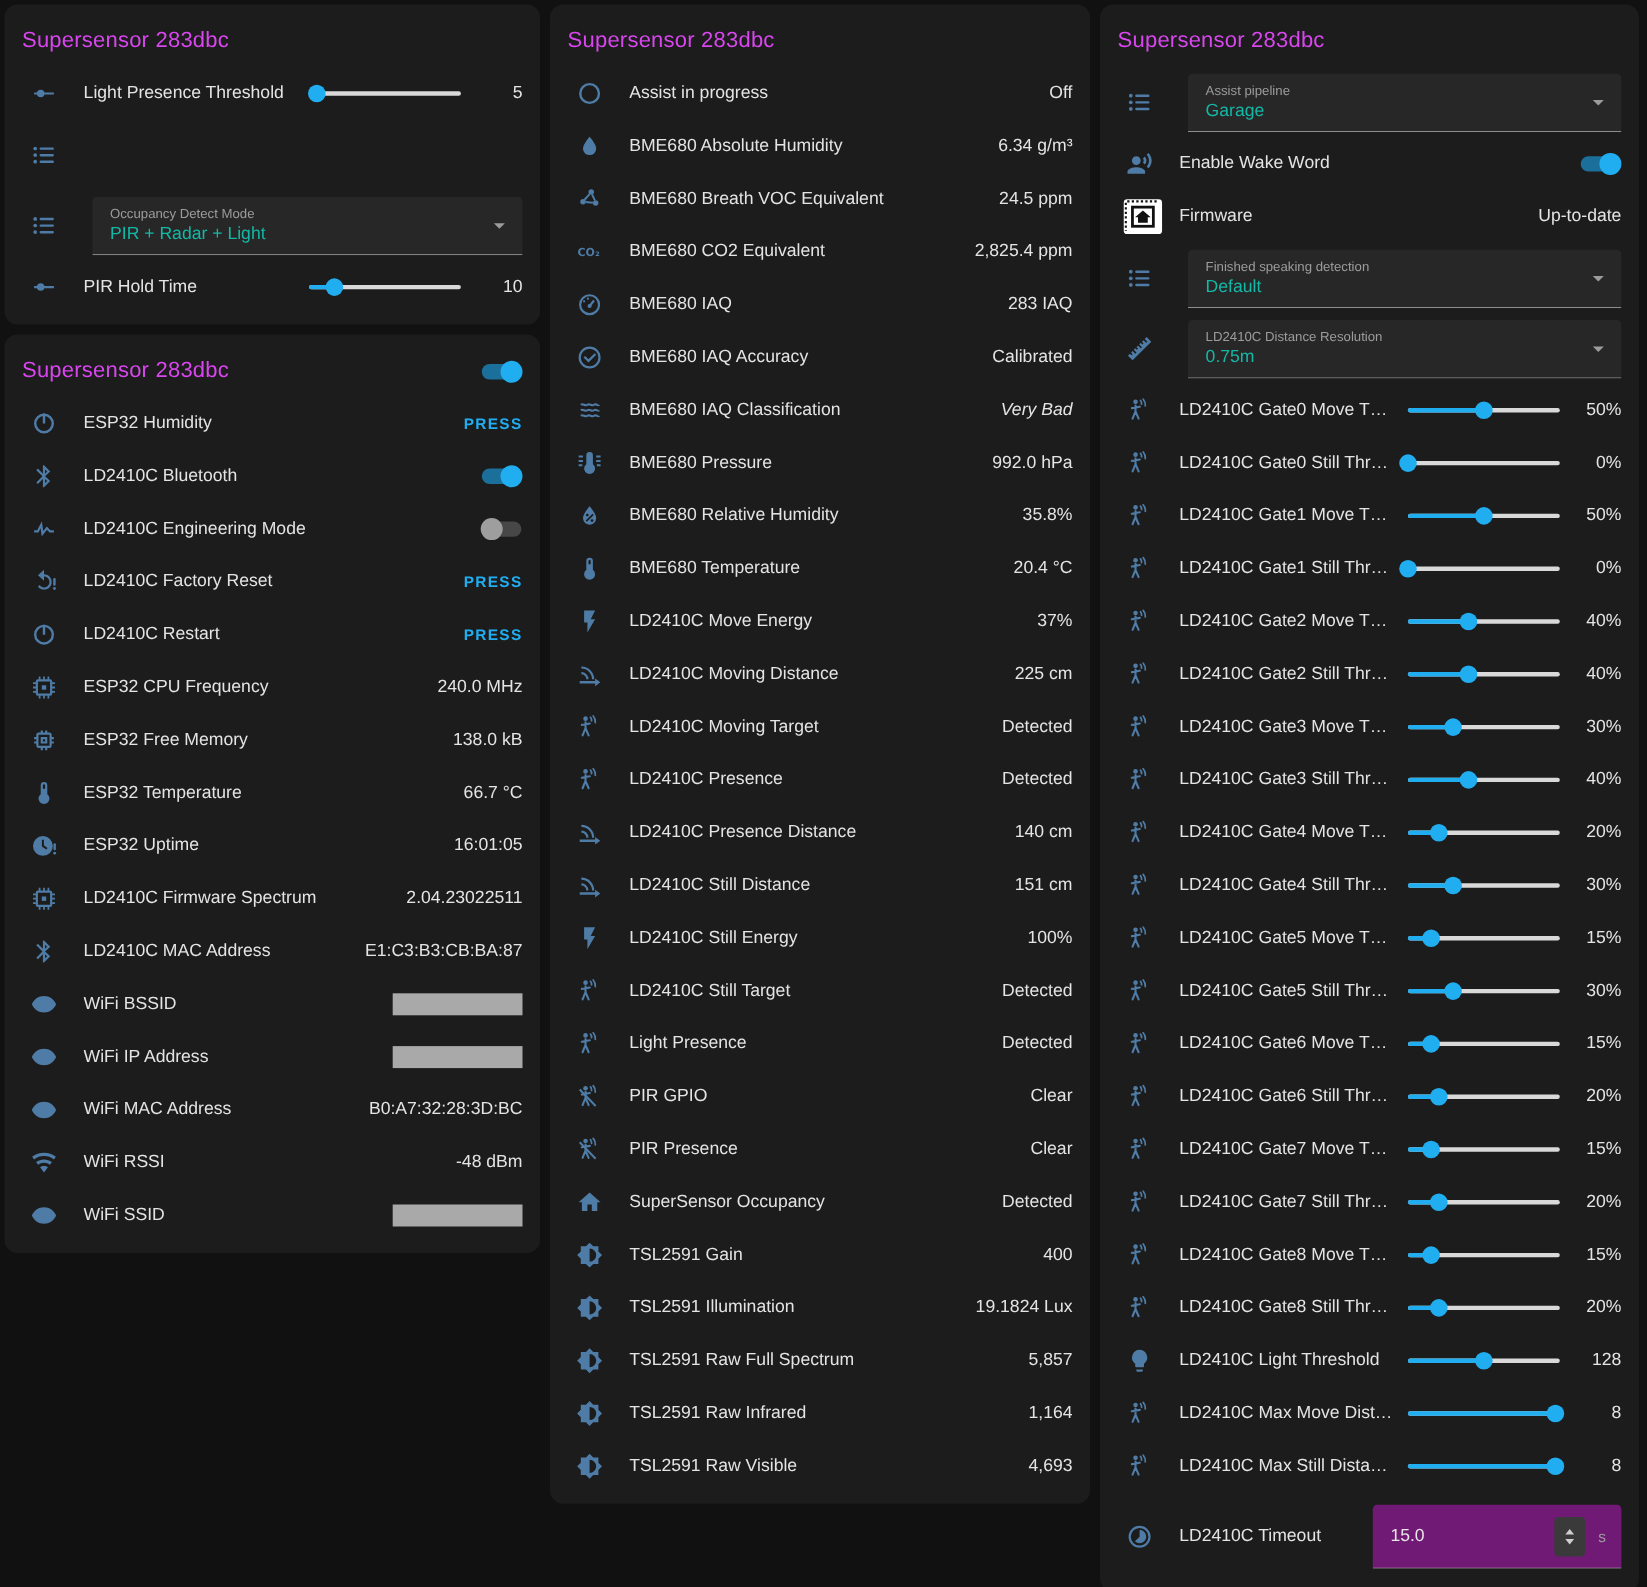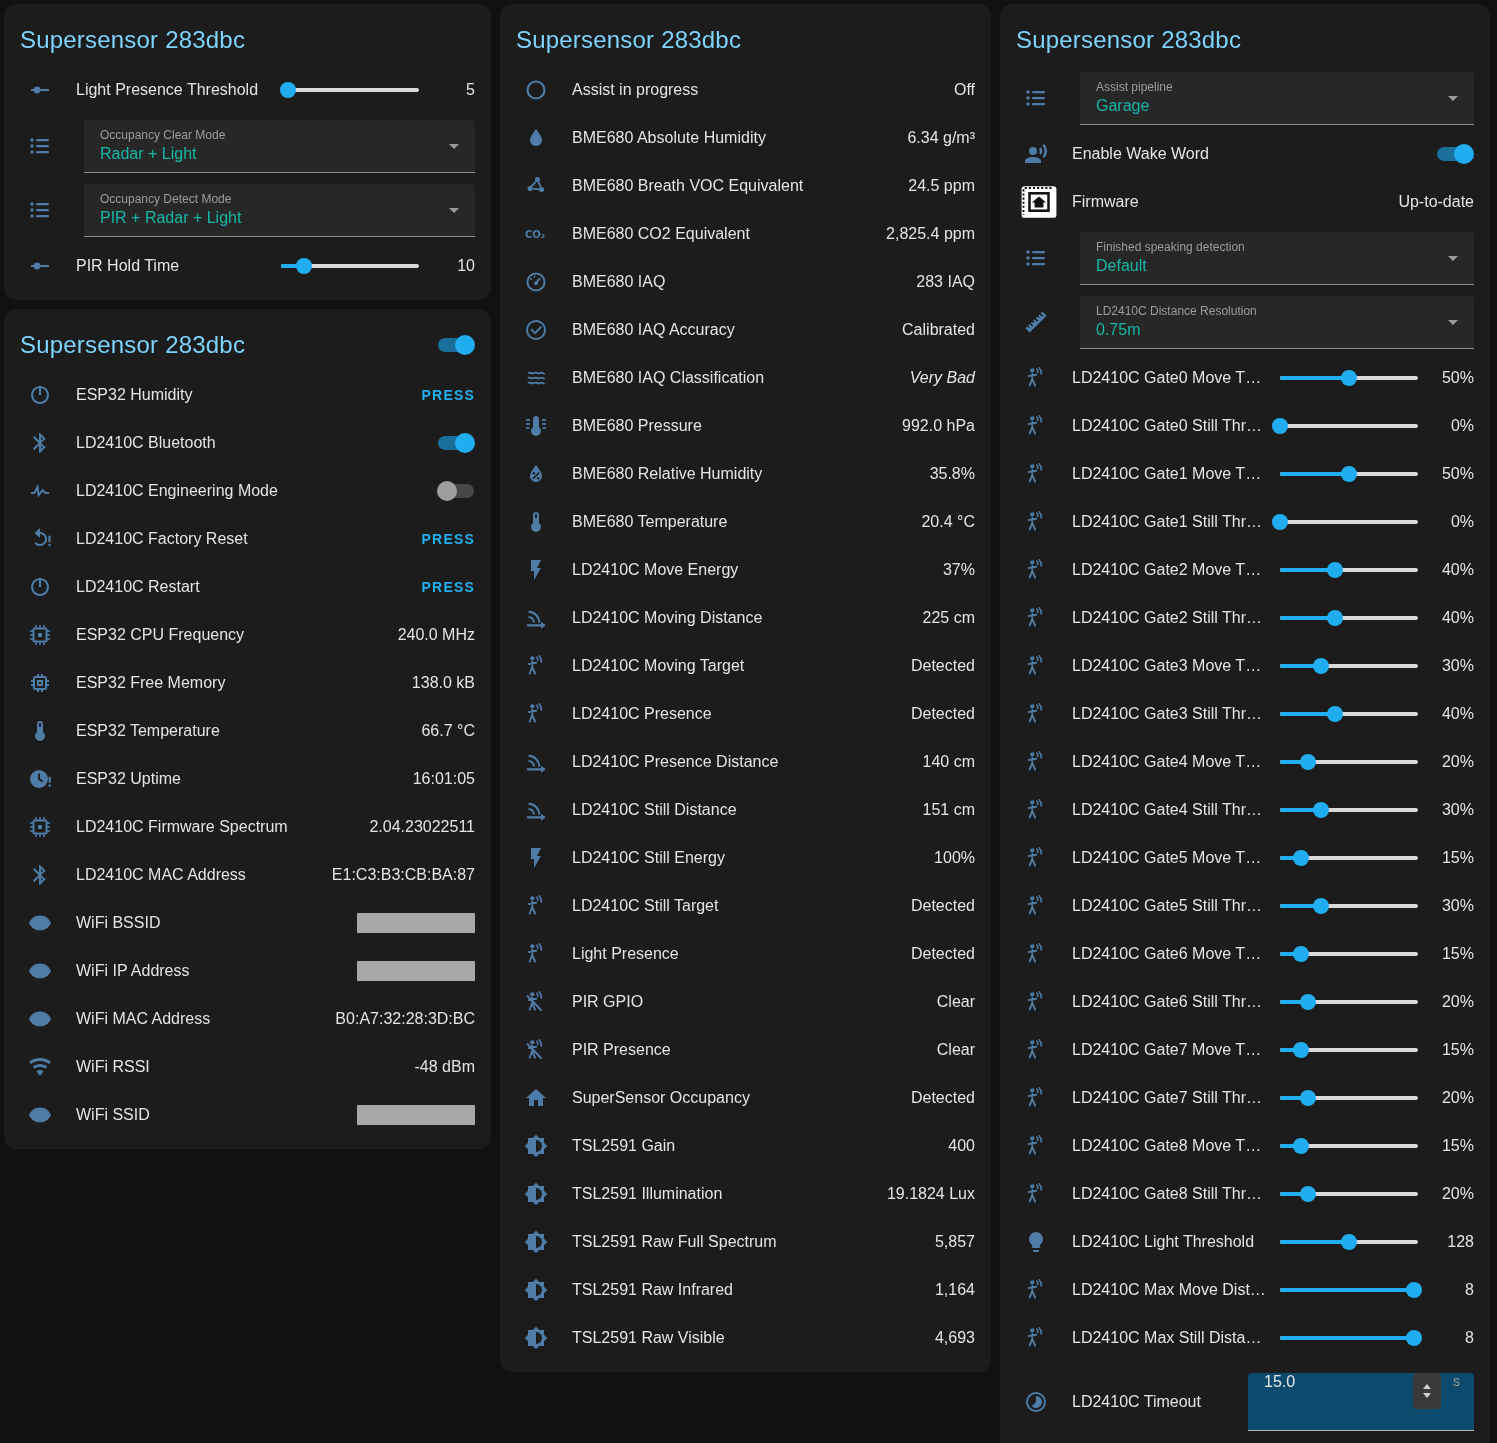--- a/index.html
+++ b/index.html
@@ -4,21 +4,21 @@
 <style>
   * { margin:0; padding:0; box-sizing:border-box; }
   html,body { background:#111111; width:1497px; height:1443px; overflow:hidden;
     font-family:"Liberation Sans", sans-serif; }
   .page { display:flex; gap:9px; padding:4px; align-items:flex-start; }
   .col { display:flex; flex-direction:column; gap:9px; }
   .col0 { width:487px; } .col1 { width:491px; } .col2 { width:490px; }
   .card { background:#1c1c1c; border-radius:12px; padding-bottom:10px; width:100%; }
   .card-header { display:flex; align-items:center; justify-content:space-between;
     padding:22px 16px 12px 16px; }
-  .card-title { font-size:24px; font-weight:400; color:#7dd3fc; letter-spacing:.2px; }
+  .card-title { font-size:20px; font-weight:400; color:#d946ef; letter-spacing:.2px; }
   .row { display:flex; align-items:center; height:48px; padding:0 16px 0 24px; }
   .row.select-row { height:64px; }
   .row.number-row { height:80px; }
   .icon { width:24px; height:24px; flex:0 0 24px; margin-right:24px; color:#4e7ca6;
     display:flex; align-items:center; justify-content:center; }
   .icon svg { width:24px; height:24px; }
   .icon.big { width:38px; height:38px; flex:0 0 38px; margin-right:14px; margin-left:-4px; }
   .icon.big svg { width:38px; height:38px; }
   .label { flex:1 1 auto; min-width:0; font-size:16px; color:#e4e4e4;
     white-space:nowrap; overflow:hidden; text-overflow:ellipsis; }
@@ -46,23 +46,23 @@
   
   .select { flex:1 1 auto; margin-left:8px; position:relative; background:#272727;
     border-radius:4px 4px 0 0; border-bottom:1px solid #8d8d8d; padding:8px 40px 9px 16px;
     cursor:pointer; }
   .sel-label { display:block; font-size:12px; color:#9c9c9c; margin-bottom:3px; }
   .sel-value { display:block; font-size:16px; color:#14b8a6; }
   .caret { position:absolute; right:16px; top:50%; margin-top:-2px; width:0; height:0;
     border-left:5px solid transparent; border-right:5px solid transparent;
     border-top:5px solid #9c9c9c; }
   
-  .numbox { margin-left:auto; width:226px; height:58px; background:#0c4a6e;
+  .numbox { margin-left:auto; width:226px; height:58px; background:#701a75;
     border-radius:4px 4px 0 0; border-bottom:1px solid #b5b5b5; display:flex;
-    padding:0 14px 0 16px; }
+    align-items:center; padding:0 14px 0 16px; }
   .num-value { flex:1; font-size:16px; color:#e6e6e6; }
   .stepper { width:28px; height:36px; background:#3a3a3a; border-radius:4px; display:flex;
     flex-direction:column; align-items:center; justify-content:center; gap:4px; cursor:pointer; }
   .chev-up { width:0; height:0; border-left:4px solid transparent; border-right:4px solid transparent;
     border-bottom:5px solid #cfcfcf; }
   .chev-down { width:0; height:0; border-left:4px solid transparent; border-right:4px solid transparent;
     border-top:5px solid #cfcfcf; }
   .unit { margin-left:12px; font-size:14px; color:#9c9c9c; }
 </style>
 </head>
@@ -94,25 +94,20 @@
             <span class="icon">
               <svg viewBox="0 0 24 24">
                 <circle cx="4" cy="6" r="1.7" fill="currentColor"></circle>
                 <rect x="8" y="5" width="13" height="2.2" rx="1" fill="currentColor"></rect>
                 <circle cx="4" cy="12" r="1.7" fill="currentColor"></circle>
                 <rect x="8" y="11" width="13" height="2.2" rx="1" fill="currentColor"></rect>
                 <circle cx="4" cy="18" r="1.7" fill="currentColor"></circle>
                 <rect x="8" y="17" width="13" height="2.2" rx="1" fill="currentColor"></rect>
               </svg>
             </span>
-            <div class="select">
-              <span class="sel-label">Occupancy Clear Mode</span>
-              <span class="sel-value">Radar + Light</span>
-              <span class="caret"></span>
-            </div>
           </div>
           <div class="row select-row">
             <span class="icon">
               <svg viewBox="0 0 24 24">
                 <circle cx="4" cy="6" r="1.7" fill="currentColor"></circle>
                 <rect x="8" y="5" width="13" height="2.2" rx="1" fill="currentColor"></rect>
                 <circle cx="4" cy="12" r="1.7" fill="currentColor"></circle>
                 <rect x="8" y="11" width="13" height="2.2" rx="1" fill="currentColor"></rect>
                 <circle cx="4" cy="18" r="1.7" fill="currentColor"></circle>
                 <rect x="8" y="17" width="13" height="2.2" rx="1" fill="currentColor"></rect>

